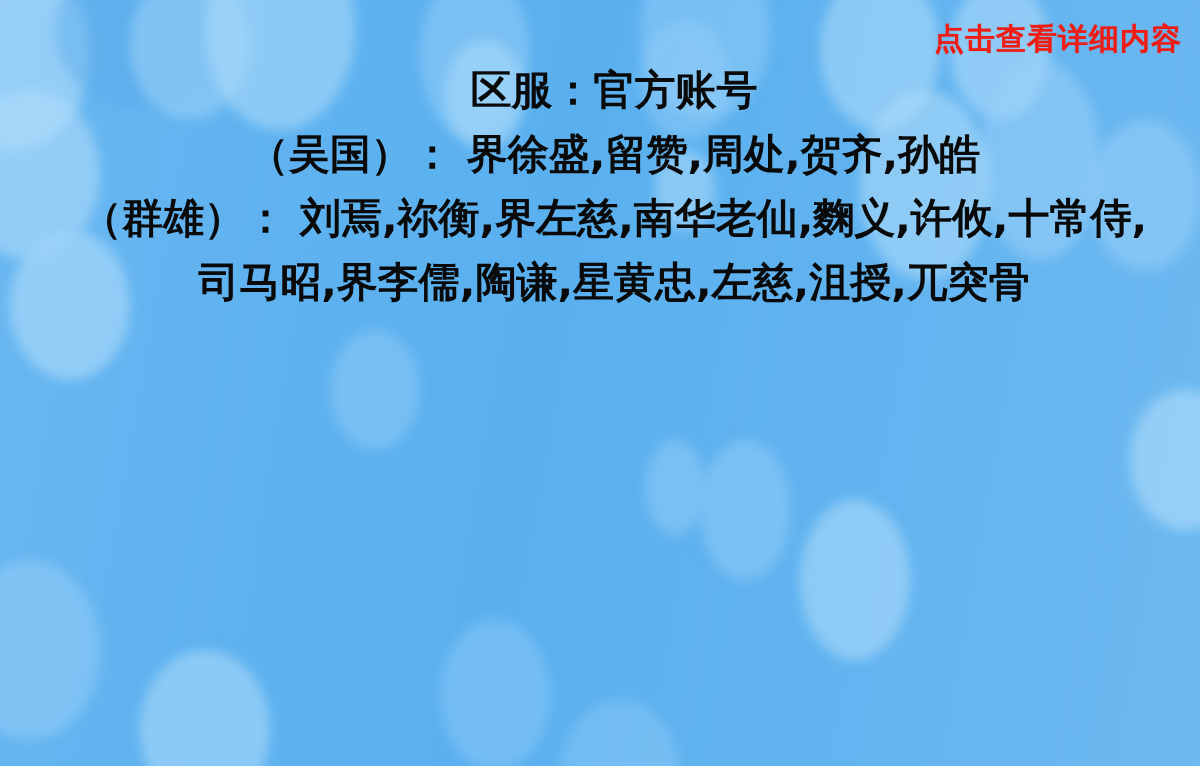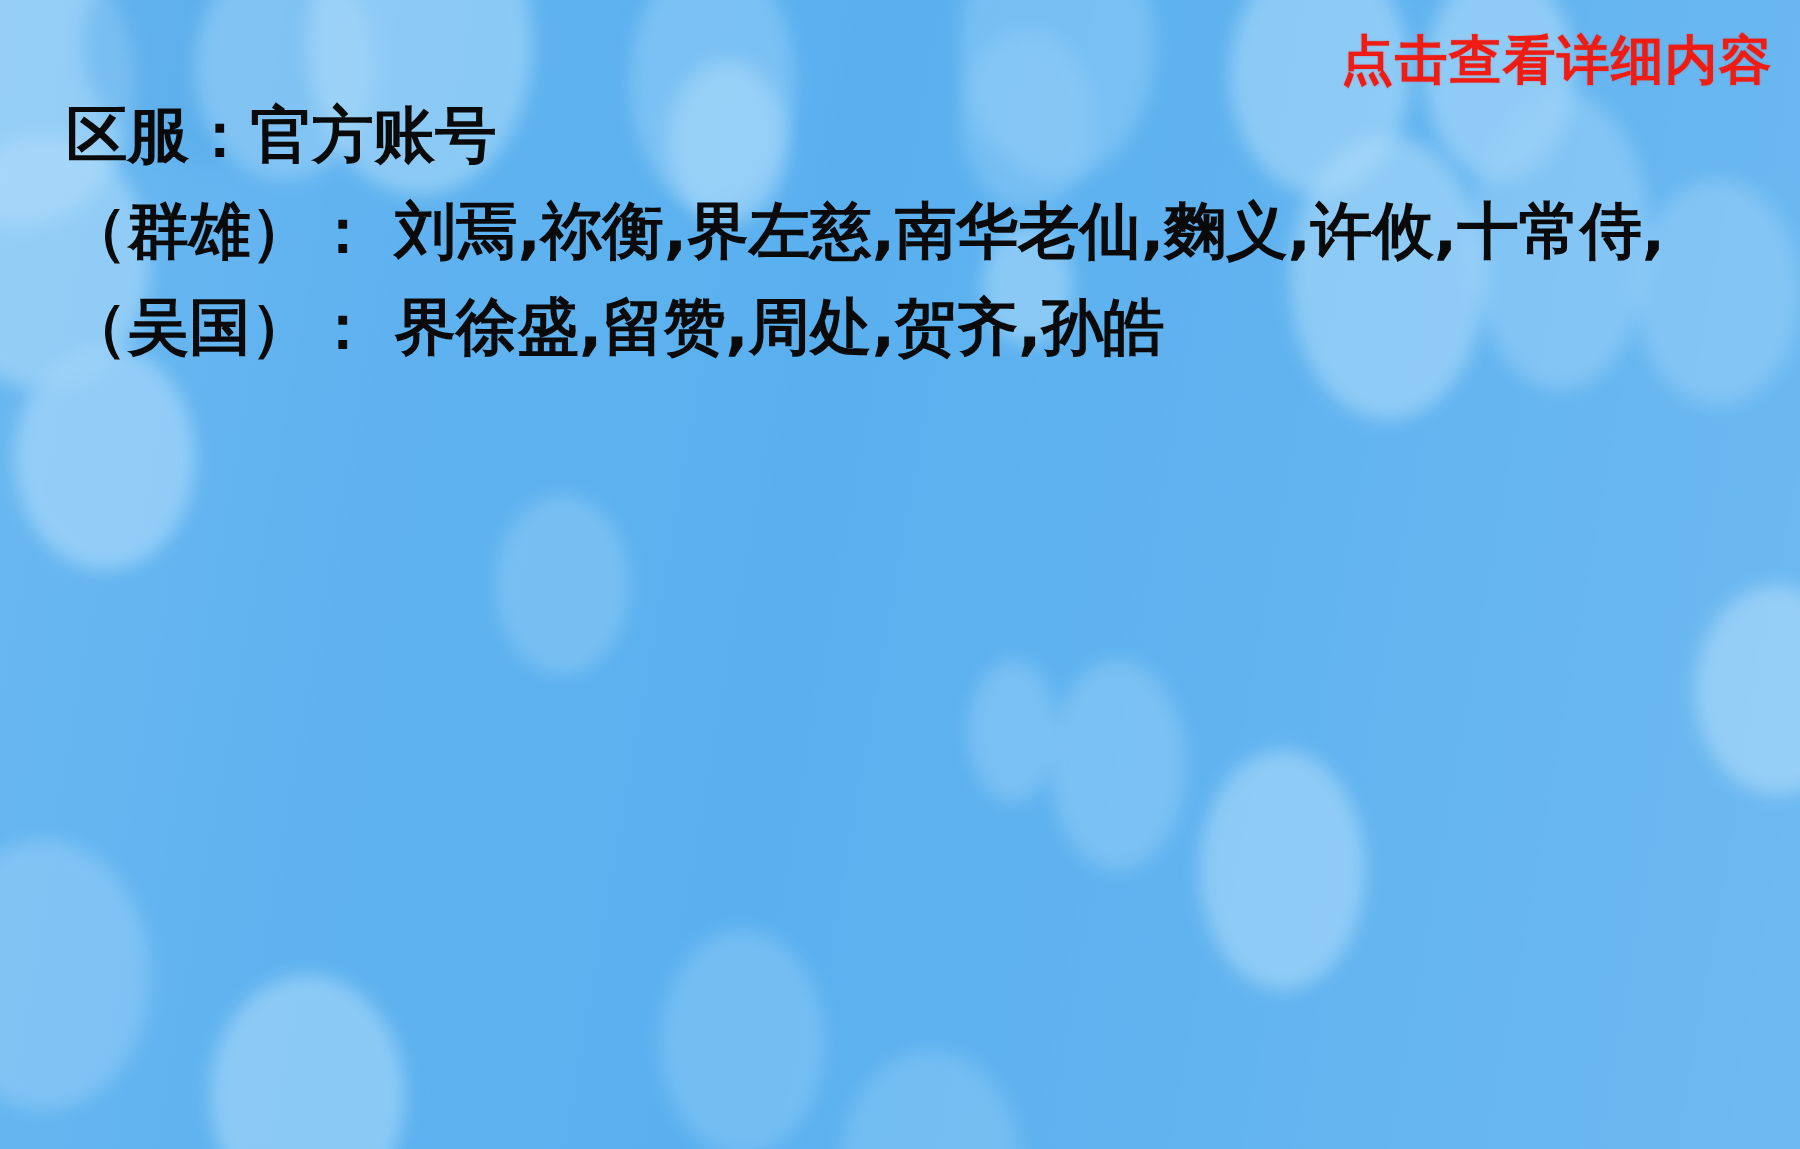--- a/index.html
+++ b/index.html
@@ -53,41 +53,42 @@
     position: absolute;
     left: 0; top: 0;
     width: 1200px;
     height: 766px;
   }
   #headline {
     position: absolute;
     right: 18px;
     top: 24px;
     color: #ee1c12;
-    font-size: 35px;
+    font-size: 30px;
     font-weight: 700;
     letter-spacing: 1px;
     line-height: 1;
     white-space: nowrap;
     text-shadow: 0 0 1px rgba(238,28,18,.6);
   }
   #lines {
     position: absolute;
     left: 44px;
     top: 58px;
     width: 1140px;
     color: #0a0a0a;
     font-size: 41px;
     font-weight: 700;
     line-height: 64px;
     letter-spacing: 0px;
   }
   .line {
     white-space: nowrap;
     height: 64px;
+    text-align: center;
   }
   .lbl { }
   .gap { display: inline-block; width: 14px; }
   
   .rare {
     font-family: "DejaVu Serif", "Liberation Serif", serif;
     font-size: 25px;
     font-weight: 700;
     vertical-align: 6px;
   }
@@ -135,22 +136,25 @@
 
       <div class="line">
         <span class="lbl">区服：</span><span>官方账号</span>
       </div>
 
 
 
 
 
       <div class="line">
-        <span class="lbl">（群雄）：</span><span class="gap"></span><span>刘焉,祢衡,界左慈,南华老仙,麴义,许攸,十常侍,</span>
+        <span class="lbl">（吴国）：</span><span class="gap"></span><span>界徐盛,留赞,周处,贺齐,孙皓</span>
       </div>
 
       <div class="line">
-        <span class="lbl">（吴国）：</span><span class="gap"></span><span>界徐盛,留赞,周处,贺齐,孙皓</span>
+        <span class="lbl">（群雄）：</span><span class="gap"></span><span>刘焉,祢衡,界左慈,南华老仙,麴义,许攸,十常侍,</span>
+      </div>
+      <div class="line">
+        <span>司马昭,界李儒,陶谦,星黄忠,左慈,沮授,兀突骨</span>
       </div>
 
     </div>
   </div>
 </div>
 
 </body></html>

